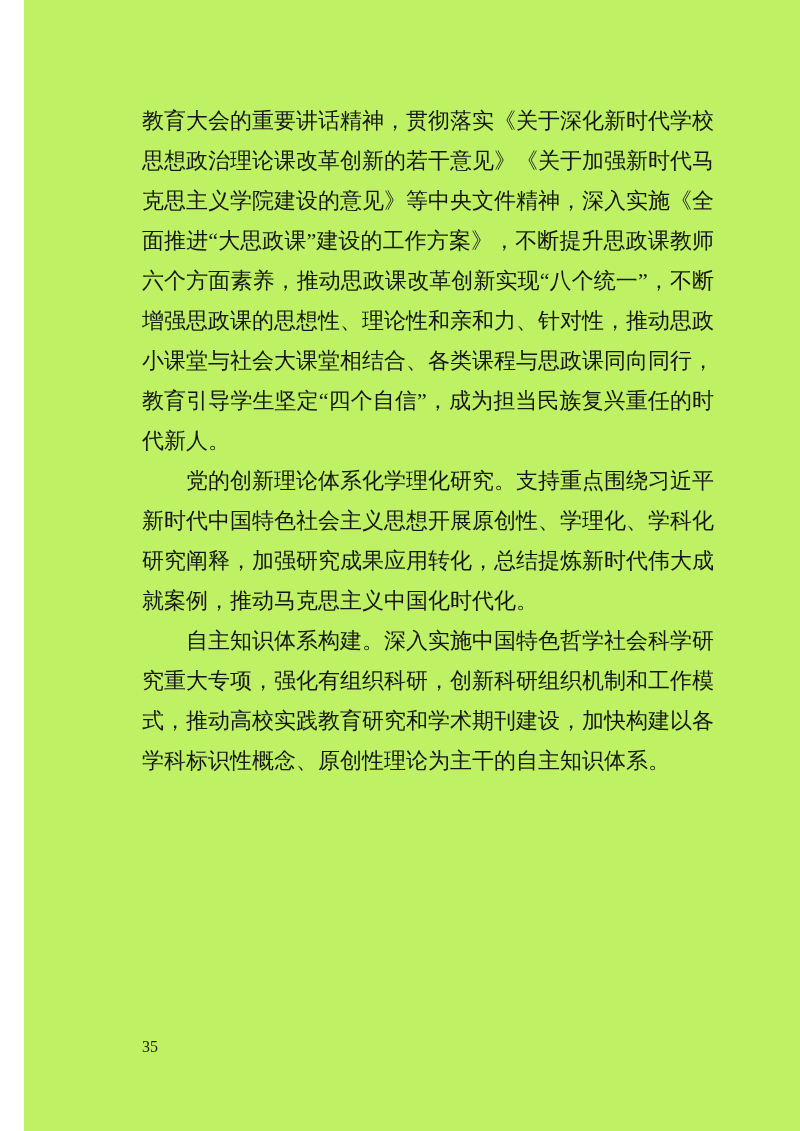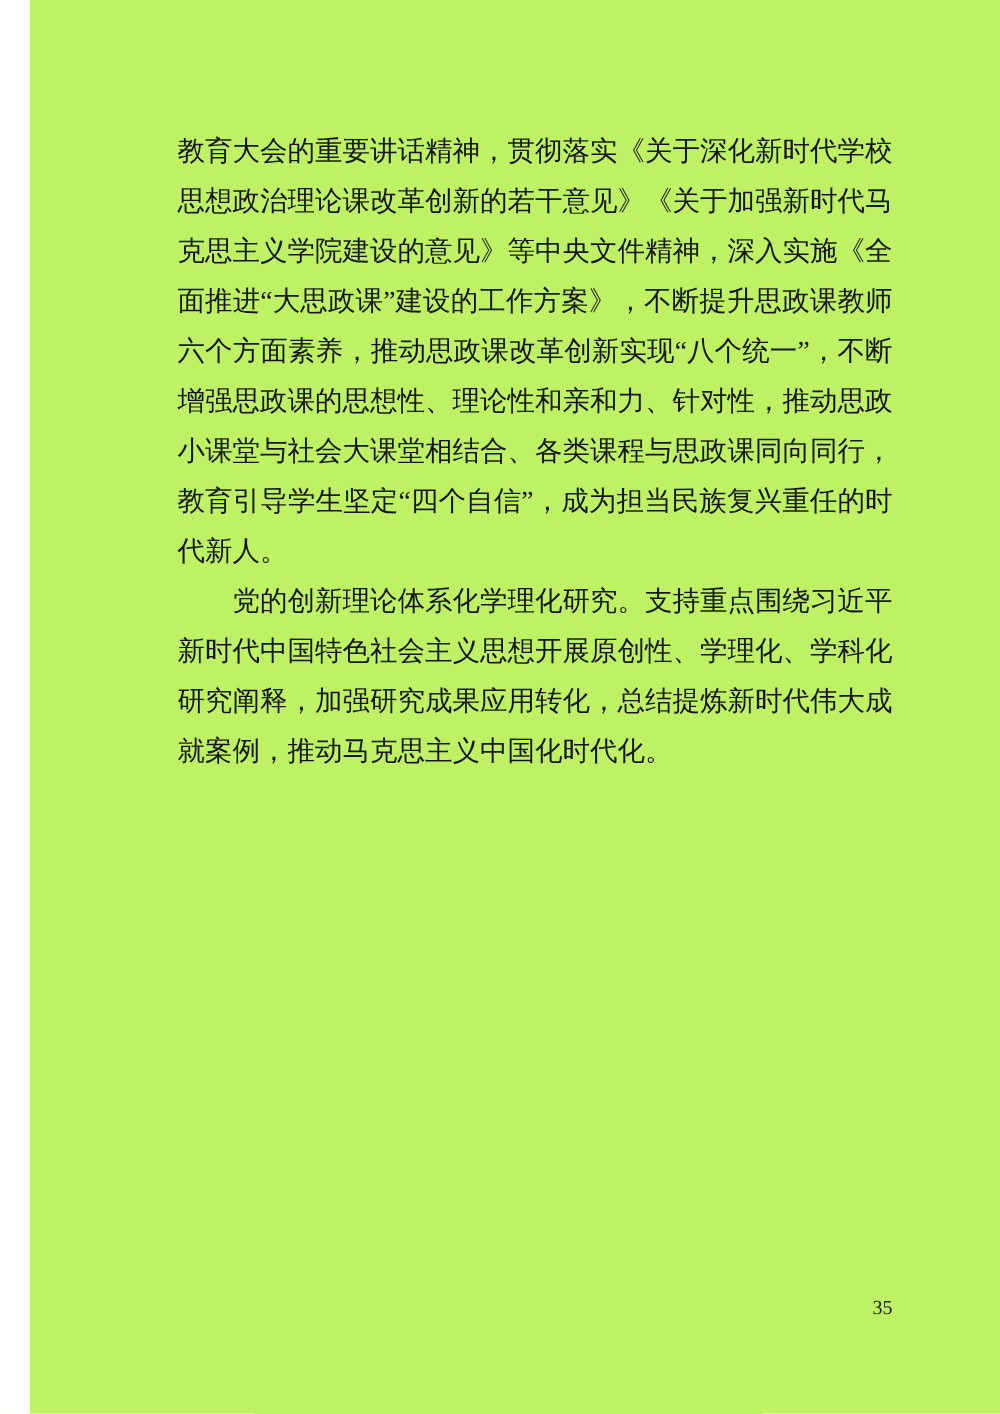--- a/index.html
+++ b/index.html
@@ -38,29 +38,30 @@
   }
   .para b.lead {
     font-weight: 400;
     font-family: "Liberation Sans", "DejaVu Sans", sans-serif;
   }
   .footer {
     position: absolute;
     left: 118px;
     width: 572px;
     top: 1036px;
-    text-align: right;
+    text-align: left;
     font-size: 16px;
     line-height: 22px;
     color: #222222;
     font-family: "Liberation Serif", "DejaVu Serif", serif;
   }
 </style>
 </head>
 <body>
 
 <div class="page">
   <div class="text-block">
       <p class="para">教育大会的重要讲话精神，贯彻落实《关于深化新时代学校思想政治理论课改革创新的若干意见》《关于加强新时代马克思主义学院建设的意见》等中央文件精神，深入实施《全面推进“大思政课”建设的工作方案》，不断提升思政课教师六个方面素养，推动思政课改革创新实现“八个统一”，不断增强思政课的思想性、理论性和亲和力、针对性，推动思政小课堂与社会大课堂相结合、各类课程与思政课同向同行，教育引导学生坚定“四个自信”，成为担当民族复兴重任的时代新人。</p>
       <p class="para indent"><b class="lead">党的创新理论体系化学理化研究。</b>支持重点围绕习近平新时代中国特色社会主义思想开展原创性、学理化、学科化研究阐释，加强研究成果应用转化，总结提炼新时代伟大成就案例，推动马克思主义中国化时代化。</p>
+      <p class="para indent"><b class="lead">自主知识体系构建。</b>深入实施中国特色哲学社会科学研究重大专项，强化有组织科研，创新科研组织机制和工作模式，推动高校实践教育研究和学术期刊建设，加快构建以各学科标识性概念、原创性理论为主干的自主知识体系。</p>
     </div>
   <div class="footer">35</div>
 </div>
 
 </body></html>

